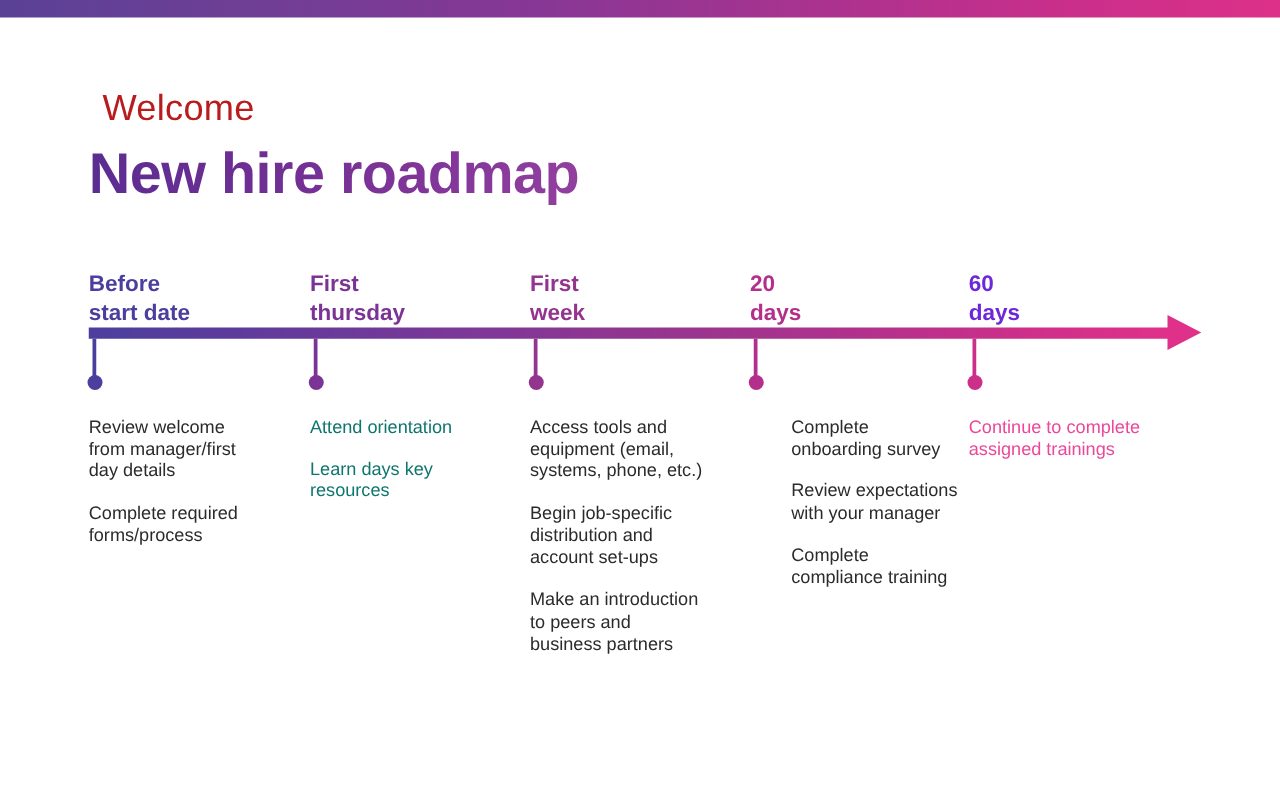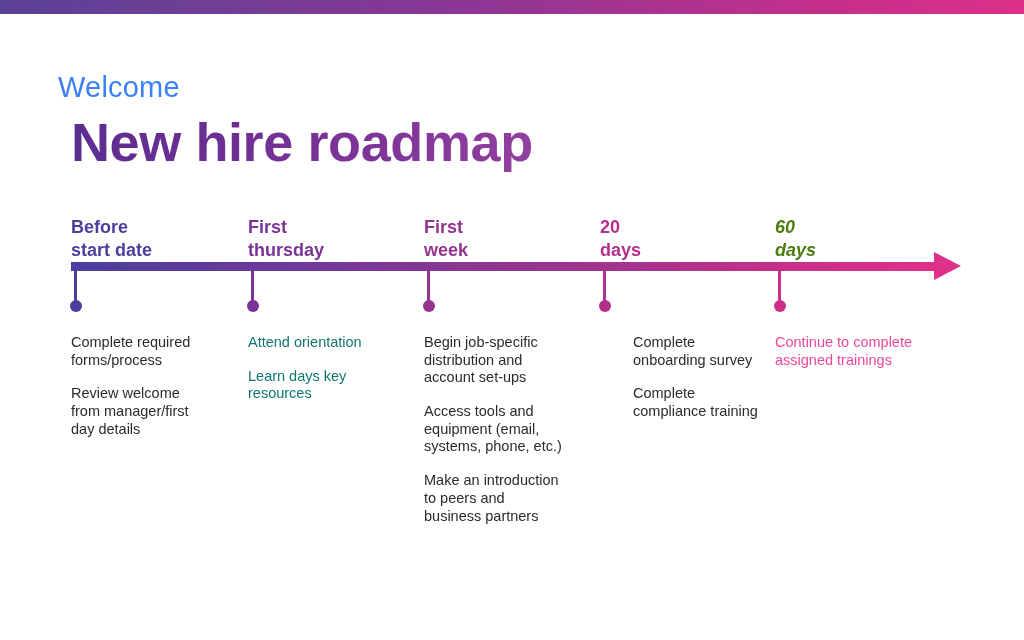--- a/index.html
+++ b/index.html
@@ -17,28 +17,28 @@
 
   
   .top-band {
     position:absolute; left:0; top:0;
     width:1024px; height:14px;
     background:linear-gradient(90deg, #5a4196 0%, #6d3f95 18%, #873795 42%, #a8338f 63%, #c72f8b 82%, #dd3089 100%);
   }
 
   
   .eyebrow {
-    position:absolute; left:58px; top:72px;
+    position:absolute; left:82px; top:72px;
     font-size:29px; font-weight:400; letter-spacing:.2px;
-    color:#3b82f6;
+    color:#b91c1c;
     line-height:1.1;
   }
   .title {
     position:absolute; left:71px; top:113px;
-    font-size:54px; font-weight:700; letter-spacing:-.4px;
+    font-size:46px; font-weight:700; letter-spacing:-.4px;
     line-height:1.1;
     background:linear-gradient(90deg,#5b2d91 0%, #6e2f93 35%, #7f3498 65%, #92409f 100%);
     -webkit-background-clip:text; background-clip:text;
     -webkit-text-fill-color:transparent; color:#6e2f93;
   }
 
   
   .timeline { position:absolute; left:0; top:0; width:1024px; height:640px; }
 
   .axis {
@@ -89,63 +89,65 @@
 
   <div class="timeline">
     <div class="axis"></div>
     <div class="arrow-head"></div>
     <div id="nodes">
         <div class="stem" style="left: 74px; background: rgb(75, 63, 158);"></div>
         <div class="dot" style="left: 70px; background: rgb(75, 63, 158);"></div>
         <div class="node-label" style="left: 71px; top: 216px; color: rgb(75, 63, 158);">Before
 start date</div>
         <div class="node-body" style="left: 71px; top: 334px; width: 168px; color: rgb(43, 43, 43);">
-          <p>Complete required
-forms/process</p>
           <p>Review welcome
 from manager/first
 day details</p>
+          <p>Complete required
+forms/process</p>
         </div>
         <div class="stem" style="left: 251px; background: rgb(123, 52, 150);"></div>
         <div class="dot" style="left: 247px; background: rgb(123, 52, 150);"></div>
         <div class="node-label" style="left: 248px; top: 216px; color: rgb(123, 52, 150);">First
 thursday</div>
         <div class="node-body" style="left: 248px; top: 334px; width: 168px; color: #0f766e;">
           <p>Attend orientation</p>
           <p>Learn days key
 resources</p>
         </div>
         <div class="stem" style="left: 427px; background: rgb(147, 52, 143);"></div>
         <div class="dot" style="left: 423px; background: rgb(147, 52, 143);"></div>
         <div class="node-label" style="left: 424px; top: 216px; color: rgb(147, 52, 143);">First
 week</div>
         <div class="node-body" style="left: 424px; top: 334px; width: 168px; color: rgb(43, 43, 43);">
+          <p>Access tools and
+equipment (email,
+systems, phone, etc.)</p>
           <p>Begin job-specific
 distribution and
 account set-ups</p>
-          <p>Access tools and
-equipment (email,
-systems, phone, etc.)</p>
           <p>Make an introduction
 to peers and
 business partners</p>
         </div>
         <div class="stem" style="left: 603px; background: rgb(180, 47, 140);"></div>
         <div class="dot" style="left: 599px; background: rgb(180, 47, 140);"></div>
         <div class="node-label" style="left: 600px; top: 216px; color: rgb(180, 47, 140);">20
 days</div>
         <div class="node-body" style="left: 600px; top: 334px; width: 168px; color: rgb(43, 43, 43); margin-left: 33px;">
           <p>Complete
 onboarding survey</p>
+          <p>Review expectations
+with your manager</p>
           <p>Complete
 compliance training</p>
         </div>
         <div class="stem" style="left: 778px; background: rgb(204, 47, 138);"></div>
         <div class="dot" style="left: 774px; background: rgb(204, 47, 138);"></div>
-        <div class="node-label" style="left: 775px; top: 216px; color: #4d7c0f; font-style: italic;">60
+        <div class="node-label" style="left: 775px; top: 216px; color: #6d28d9;">60
 days</div>
         <div class="node-body" style="left: 775px; top: 334px; width: 168px; color: #ec4899;">
           <p>Continue to complete
 assigned trainings</p>
         </div>
       </div>
   </div>
 
 </div>
 

